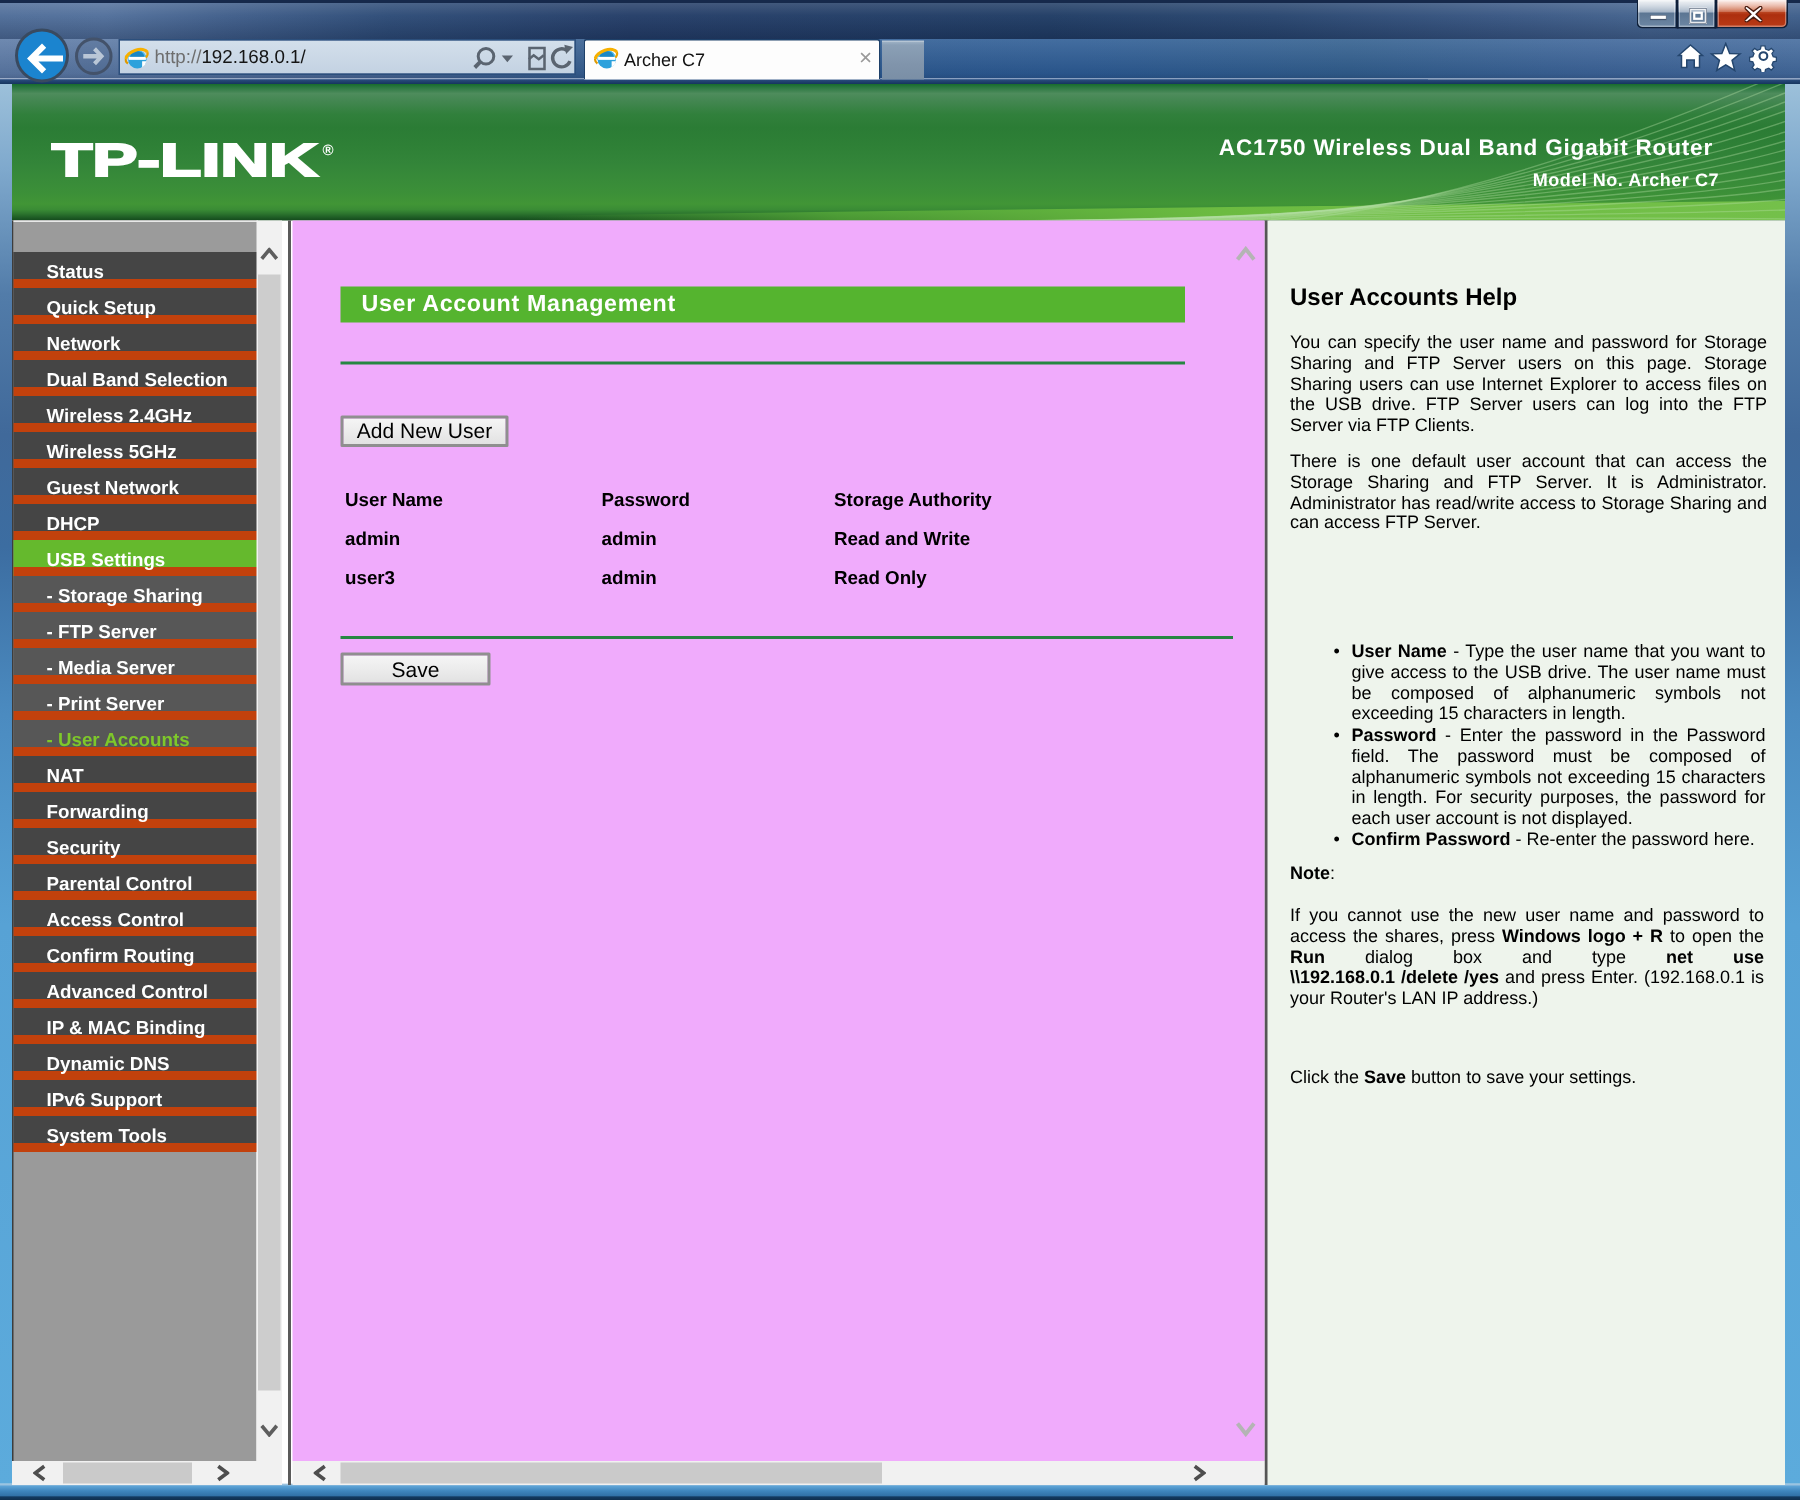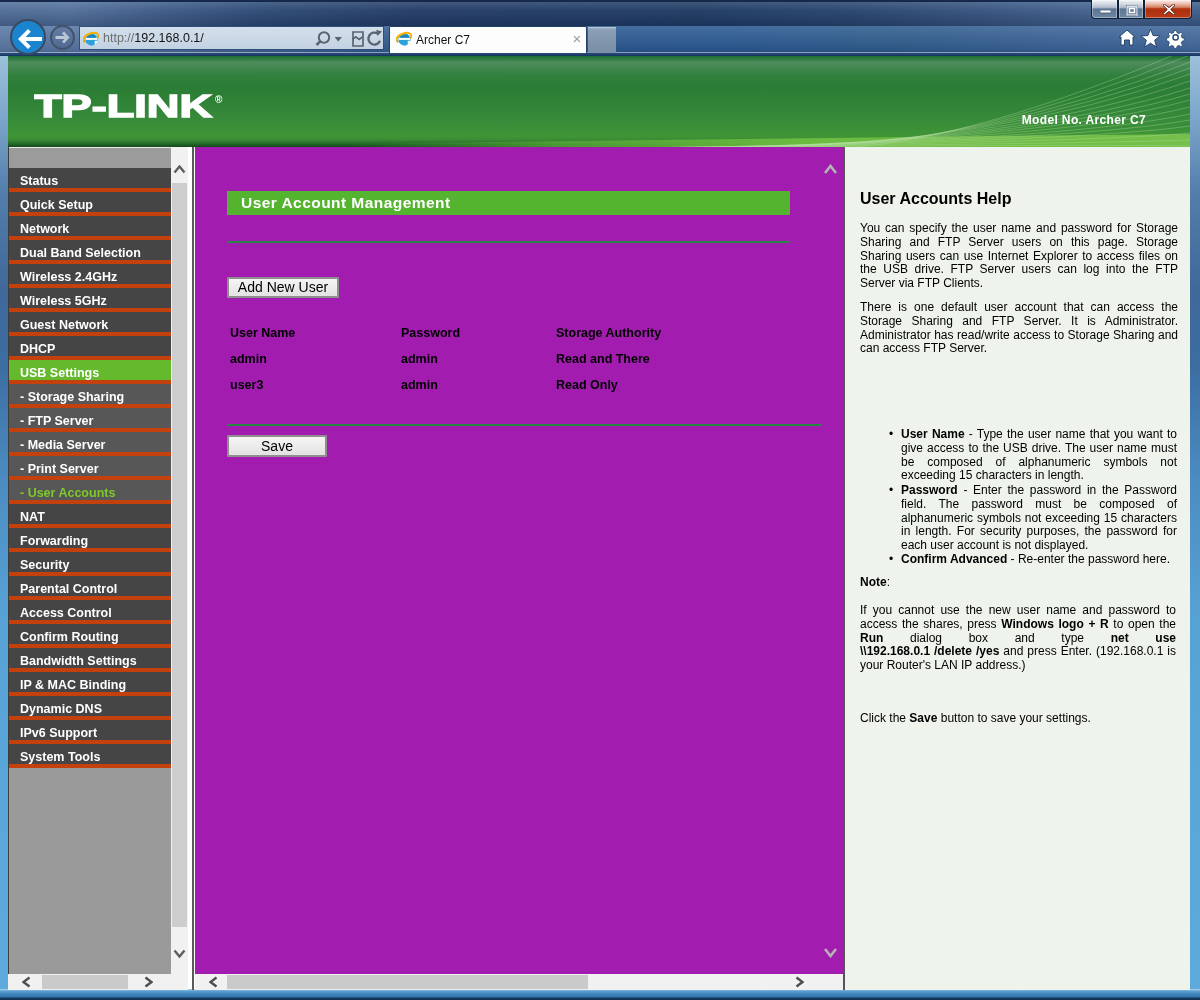--- a/index.html
+++ b/index.html
@@ -64,37 +64,37 @@
 
 #header{left:8px;top:56px;width:1182px;height:91px;overflow:hidden;
  background:linear-gradient(180deg,#186c2e 0%,#2f7a44 3%,#4e8c5c 7%,#448752 12%,#31803c 22%,#2b7c35 32%,#2e8036 45%,#338539 58%,#388b39 70%,#3c9038 80%,#419536 88%,#3a8c35 92%,#2c752e 95%,#1d5a24 98%,#134a1c 100%)}
 #hdrtitle{right:48px;top:34px;color:#fff;font-size:15px;font-weight:bold;letter-spacing:0.55px}
 #hdrmodel{right:44px;top:57px;color:#fff;font-size:12px;font-weight:bold;letter-spacing:0.35px}
 
 
 #sidebar{left:8px;top:147px;width:163px;height:827px;background:#9a9a9a;border-left:1.5px solid #3d3d3d;box-sizing:border-box}
 #sidebar .topstrip{left:0;top:0;width:163px;height:20px;background:#9b9b9b;border-top:1px solid #e8e8e8}
 .mi{position:absolute;left:0;width:163px;height:24px;background:#454545;color:#fff;
- font-size:12.5px;font-weight:bold;line-height:26px;padding-left:11px;box-sizing:border-box;
- border-bottom:4px solid #c2410c}
+ font-size:12.5px;font-weight:bold;line-height:26px;padding-left:22px;box-sizing:border-box;
+ border-bottom:6px solid #c2410c}
 .mi.sub{background:#575757}
 .mi.hl{background:#65b92d}
 .mi.grn{color:#7ec82a}
 
 
 #sscroll{left:171px;top:147px;width:17px;height:827px;background:#f1f1f1}
 #sscroll .thumb{position:absolute;left:1px;top:36px;width:15px;height:744px;background:#cdcdcd}
 
 #shscroll{left:8px;top:974px;width:180px;height:16px;background:#f1f1f1}
 #shscroll .thumb{position:absolute;left:34px;top:1px;width:86px;height:14px;background:#cacaca}
 
 
 #mainborder{left:192px;top:147px;width:2px;height:843px;background:#5a5a5a}
 #helpborder{left:843px;top:147px;width:2.5px;height:843px;background:#555}
-#main{left:195px;top:147px;width:648px;height:827px;background:#a21caf}
+#main{left:195px;top:147px;width:648px;height:827px;background:#f0abfc}
 #mtitle{left:32px;top:44px;width:563px;height:24px;background:#55b42f;color:#fff;
  font-size:15.5px;font-weight:bold;line-height:24px;padding-left:14px;letter-spacing:0.45px;box-sizing:border-box}
 .grule{position:absolute;height:2px;background:#268742}
 #grule1{left:32px;top:94px;width:563px}
 #grule2{left:32px;top:277px;width:595px}
 .btn{position:absolute;background:linear-gradient(180deg,#f5f5f5,#ebebeb 55%,#e2e2e2);
  border:2px solid #8f8f8f;box-sizing:border-box;font-size:14px;color:#000;text-align:center;border-radius:1px}
 #btnadd{left:32px;top:130px;width:112px;height:21px;line-height:17px}
 #btnsave{left:32px;top:288px;width:100px;height:22px;line-height:18px}
 .trow{position:absolute;font-size:12.5px;font-weight:bold;color:#000}
@@ -234,20 +234,21 @@
       <path d="M 748 93 Q 984 88 1182 12"></path>
       <path d="M 772 93 Q 976 88 1182 6"></path>
       <path d="M 796 93 Q 968 88 1182 -1"></path>
       <path d="M 820 93 Q 960 88 1182 -8"></path>
     </g>
   </svg>
   <svg class="abs" style="left:26px;top:35px" width="200" height="35" viewBox="0 0 200 35">
     <text x="0" y="26" font-family="Liberation Sans,sans-serif" font-size="31" font-weight="bold" fill="#fff" stroke="#fff" stroke-width="1.4" textLength="178" lengthAdjust="spacingAndGlyphs">TP-LINK</text>
     <text x="181" y="12" font-family="Liberation Sans,sans-serif" font-size="10" font-weight="bold" fill="#fff">®</text>
   </svg>
+  <div class="abs" id="hdrtitle">AC1750 Wireless Dual Band Gigabit Router</div>
   <div class="abs" id="hdrmodel">Model No. Archer C7</div>
 </div>
 
 <div class="abs" id="sidebar">
   <div class="abs topstrip"></div>
   <div class="mi" style="top:21px">Status</div>
   <div class="mi" style="top:45px">Quick Setup</div>
   <div class="mi" style="top:69px">Network</div>
   <div class="mi" style="top:93px">Dual Band Selection</div>
   <div class="mi" style="top:117px">Wireless 2.4GHz</div>
@@ -259,21 +260,21 @@
   <div class="mi sub" style="top:261px">- FTP Server</div>
   <div class="mi sub" style="top:285px">- Media Server</div>
   <div class="mi sub" style="top:309px">- Print Server</div>
   <div class="mi sub grn" style="top:333px">- User Accounts</div>
   <div class="mi" style="top:357px">NAT</div>
   <div class="mi" style="top:381px">Forwarding</div>
   <div class="mi" style="top:405px">Security</div>
   <div class="mi" style="top:429px">Parental Control</div>
   <div class="mi" style="top:453px">Access Control</div>
   <div class="mi" style="top:477px">Confirm Routing</div>
-  <div class="mi" style="top:501px">Bandwidth Settings</div>
+  <div class="mi" style="top:501px">Advanced Control</div>
   <div class="mi" style="top:525px">IP &amp; MAC Binding</div>
   <div class="mi" style="top:549px">Dynamic DNS</div>
   <div class="mi" style="top:573px">IPv6 Support</div>
   <div class="mi" style="top:597px">System Tools</div>
 </div>
 
 <div class="abs" id="sscroll">
   <svg style="position:absolute;left:2px;top:18px" width="13" height="9" viewBox="0 0 13 9">
       <path d="M1.5 7.5 L6.5 1.5 L11.5 7.5" fill="none" stroke="#5e5e5e" stroke-width="2.4"></path>
     </svg>
@@ -302,21 +303,21 @@
   <div class="btn" id="btnadd">Add New User</div>
   <div class="btn" id="btnsave">Save</div>
   <div class="trow" style="top:179px">
       <span class="c1">User Name</span>
       <span class="c2">Password</span>
       <span class="c3">Storage Authority</span>
     </div>
   <div class="trow" style="top:205px">
       <span class="c1">admin</span>
       <span class="c2">admin</span>
-      <span class="c3">Read and There</span>
+      <span class="c3">Read and Write</span>
     </div>
   <div class="trow" style="top:231px">
       <span class="c1">user3</span>
       <span class="c2">admin</span>
       <span class="c3">Read Only</span>
     </div>
   <svg style="position:absolute;left:628px;top:17px" width="15" height="11" viewBox="0 0 15 11">
       <path d="M2 9 L7.5 2 L13 9" fill="none" stroke="#b4b4b4" stroke-width="2.6"></path>
     </svg>
   <svg style="position:absolute;left:628px;top:800px" width="15" height="11" viewBox="0 0 15 11">
@@ -333,17 +334,17 @@
       <path d="M1.5 1.5 L7.5 6 L1.5 10.5" fill="none" stroke="#4e4e4e" stroke-width="2.4"></path>
     </svg>
 </div>
 
 <div class="abs" id="help">
   <div id="helptitle">User Accounts Help</div>
   <div class="blk" style="top:75px">You can specify the user name and password for Storage Sharing and FTP Server users on this page. Storage Sharing users can use Internet Explorer to access files on the USB drive. FTP Server users can log into the FTP Server via FTP Clients.</div>
   <div class="blk" style="top:154px">There is one default user account that can access the Storage Sharing and FTP Server. It is Administrator. Administrator has read/write access to Storage Sharing and can access FTP Server.</div>
   <div class="li" style="top:281px"><span class="bul">•</span><b>User Name</b> - Type the user name that you want to give access to the USB drive. The user name must be composed of alphanumeric symbols not exceeding 15 characters in length.</div>
   <div class="li" style="top:337px"><span class="bul">•</span><b>Password</b> - Enter the password in the Password field. The password must be composed of alphanumeric symbols not exceeding 15 characters in length. For security purposes, the password for each user account is not displayed.</div>
-  <div class="li" style="top:406px"><span class="bul">•</span><b>Confirm Advanced</b> - Re-enter the password here.</div>
+  <div class="li" style="top:406px"><span class="bul">•</span><b>Confirm Password</b> - Re-enter the password here.</div>
   <div class="blk" style="top:429px"><b>Note</b>:</div>
   <div class="blk" style="top:457px;width:316px">If you cannot use the new user name and password to access the shares, press <b>Windows logo + R</b> to open the <b>Run</b> dialog box and type <b>net use</b> <b style="white-space:nowrap">\\192.168.0.1 /delete /yes</b> and press Enter. (192.168.0.1 is your Router's LAN IP address.)</div>
   <div class="blk" style="top:565px">Click the <b>Save</b> button to save your settings.</div>
 </div>
 
 </body></html>

